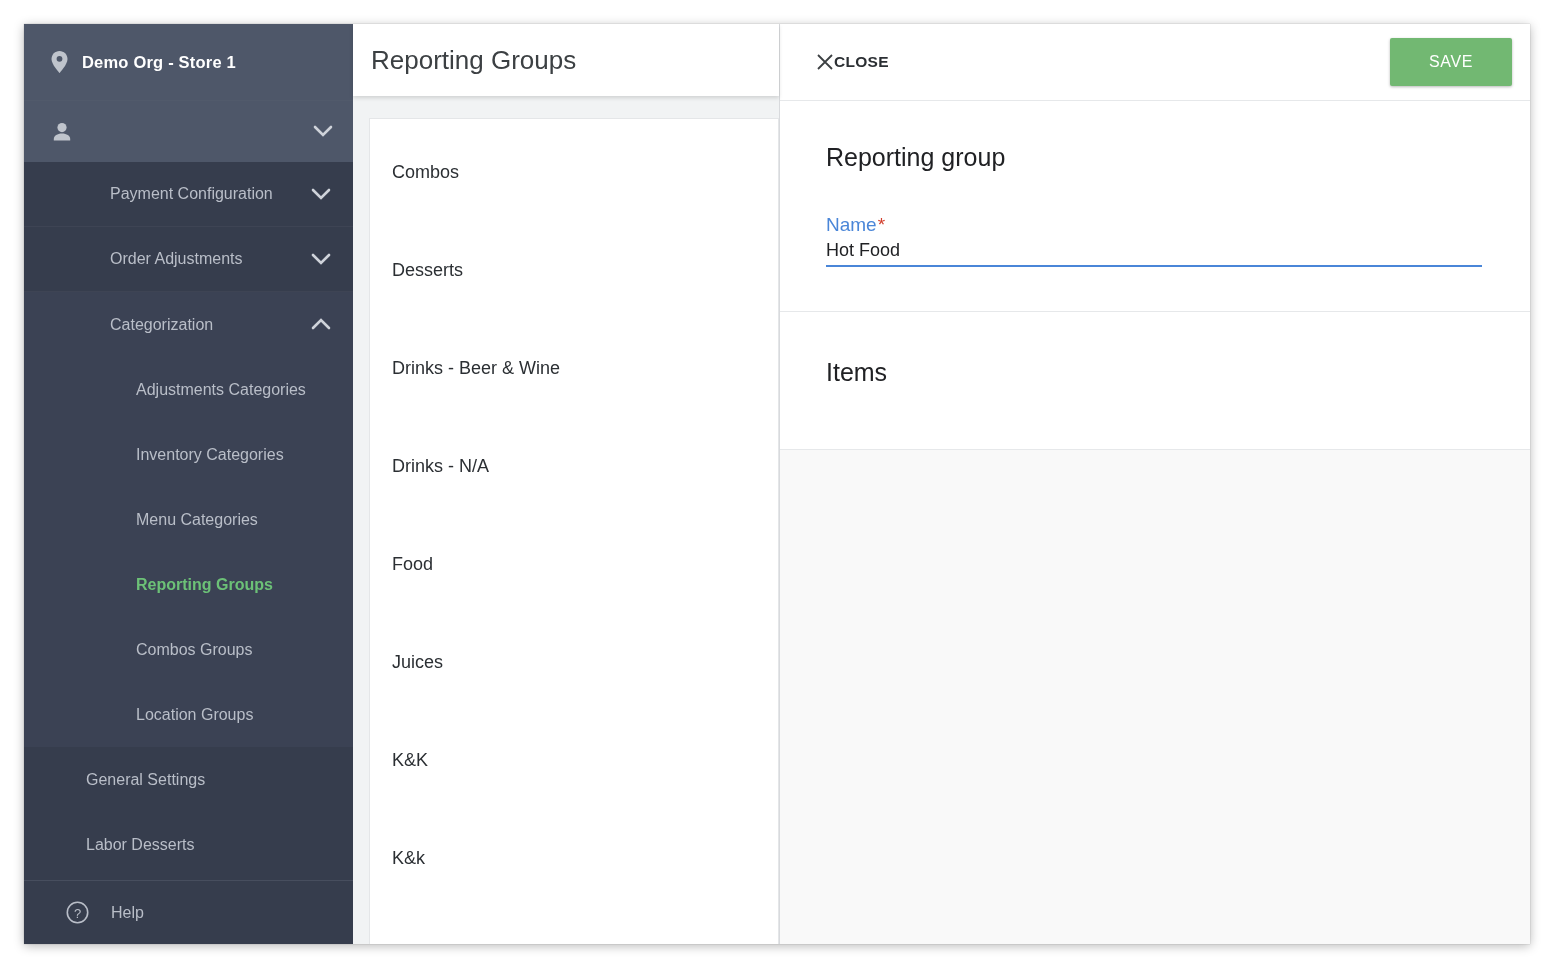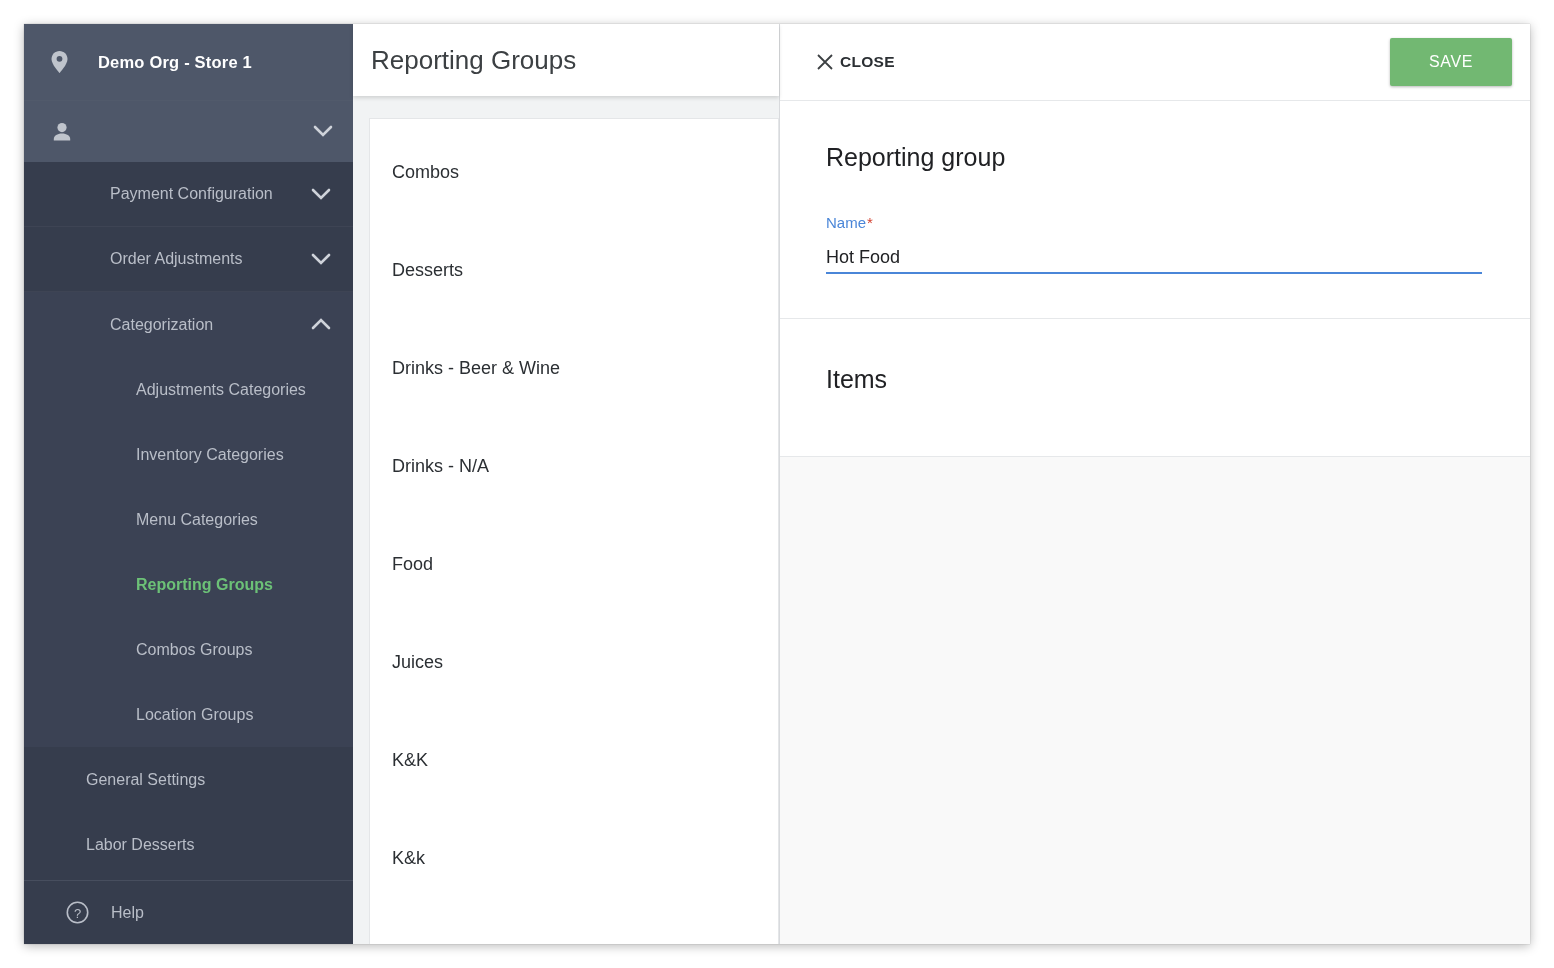--- a/index.html
+++ b/index.html
@@ -38,21 +38,20 @@
 
   .sb-org {
     background: #4e5769;
     padding: 0 0 0 0;
   }
   .sb-org-row {
     height: 76px;
     display: flex;
     align-items: center;
     padding-left: 27px;
-    gap: 16px;
   }
   .sb-org-label {
     font-size: 16.5px;
     font-weight: bold;
     color: #ffffff;
     letter-spacing: 0.2px;
     margin-left: 14px;
   }
   .sb-user-row {
     height: 62px;
@@ -199,21 +198,21 @@
     display: flex;
     align-items: center;
     cursor: pointer;
     user-select: none;
   }
   #close-label {
     font-size: 15.5px;
     font-weight: bold;
     color: #2b2f33;
     letter-spacing: 0.3px;
-    margin-left: 6px;
+    margin-left: 0;
   }
   #detail-header-spacer { flex: 1 1 auto; }
   #save-btn {
     background: #72b872;
     color: #ffffff;
     border: none;
     width: 122px;
     height: 48px;
     font-size: 16px;
     font-weight: normal;
@@ -233,23 +232,23 @@
     font-size: 25px;
     color: #202124;
     font-weight: normal;
     margin-bottom: 42px;
   }
   .field {
     position: relative;
     max-width: 656px;
   }
   .field-label {
-    font-size: 15px;
+    font-size: 19px;
     color: #4a86d8;
-    margin-bottom: 14px;
+    margin-bottom: 2px;
   }
   .req-star { color: #d23f2e; margin-left: 1px; }
   .field-input {
     width: 100%;
     border: none;
     border-bottom: 2px solid #4a86d8;
     font-size: 18px;
     color: #202124;
     font-family: "Liberation Sans", sans-serif;
     padding: 2px 0 4px 0;

